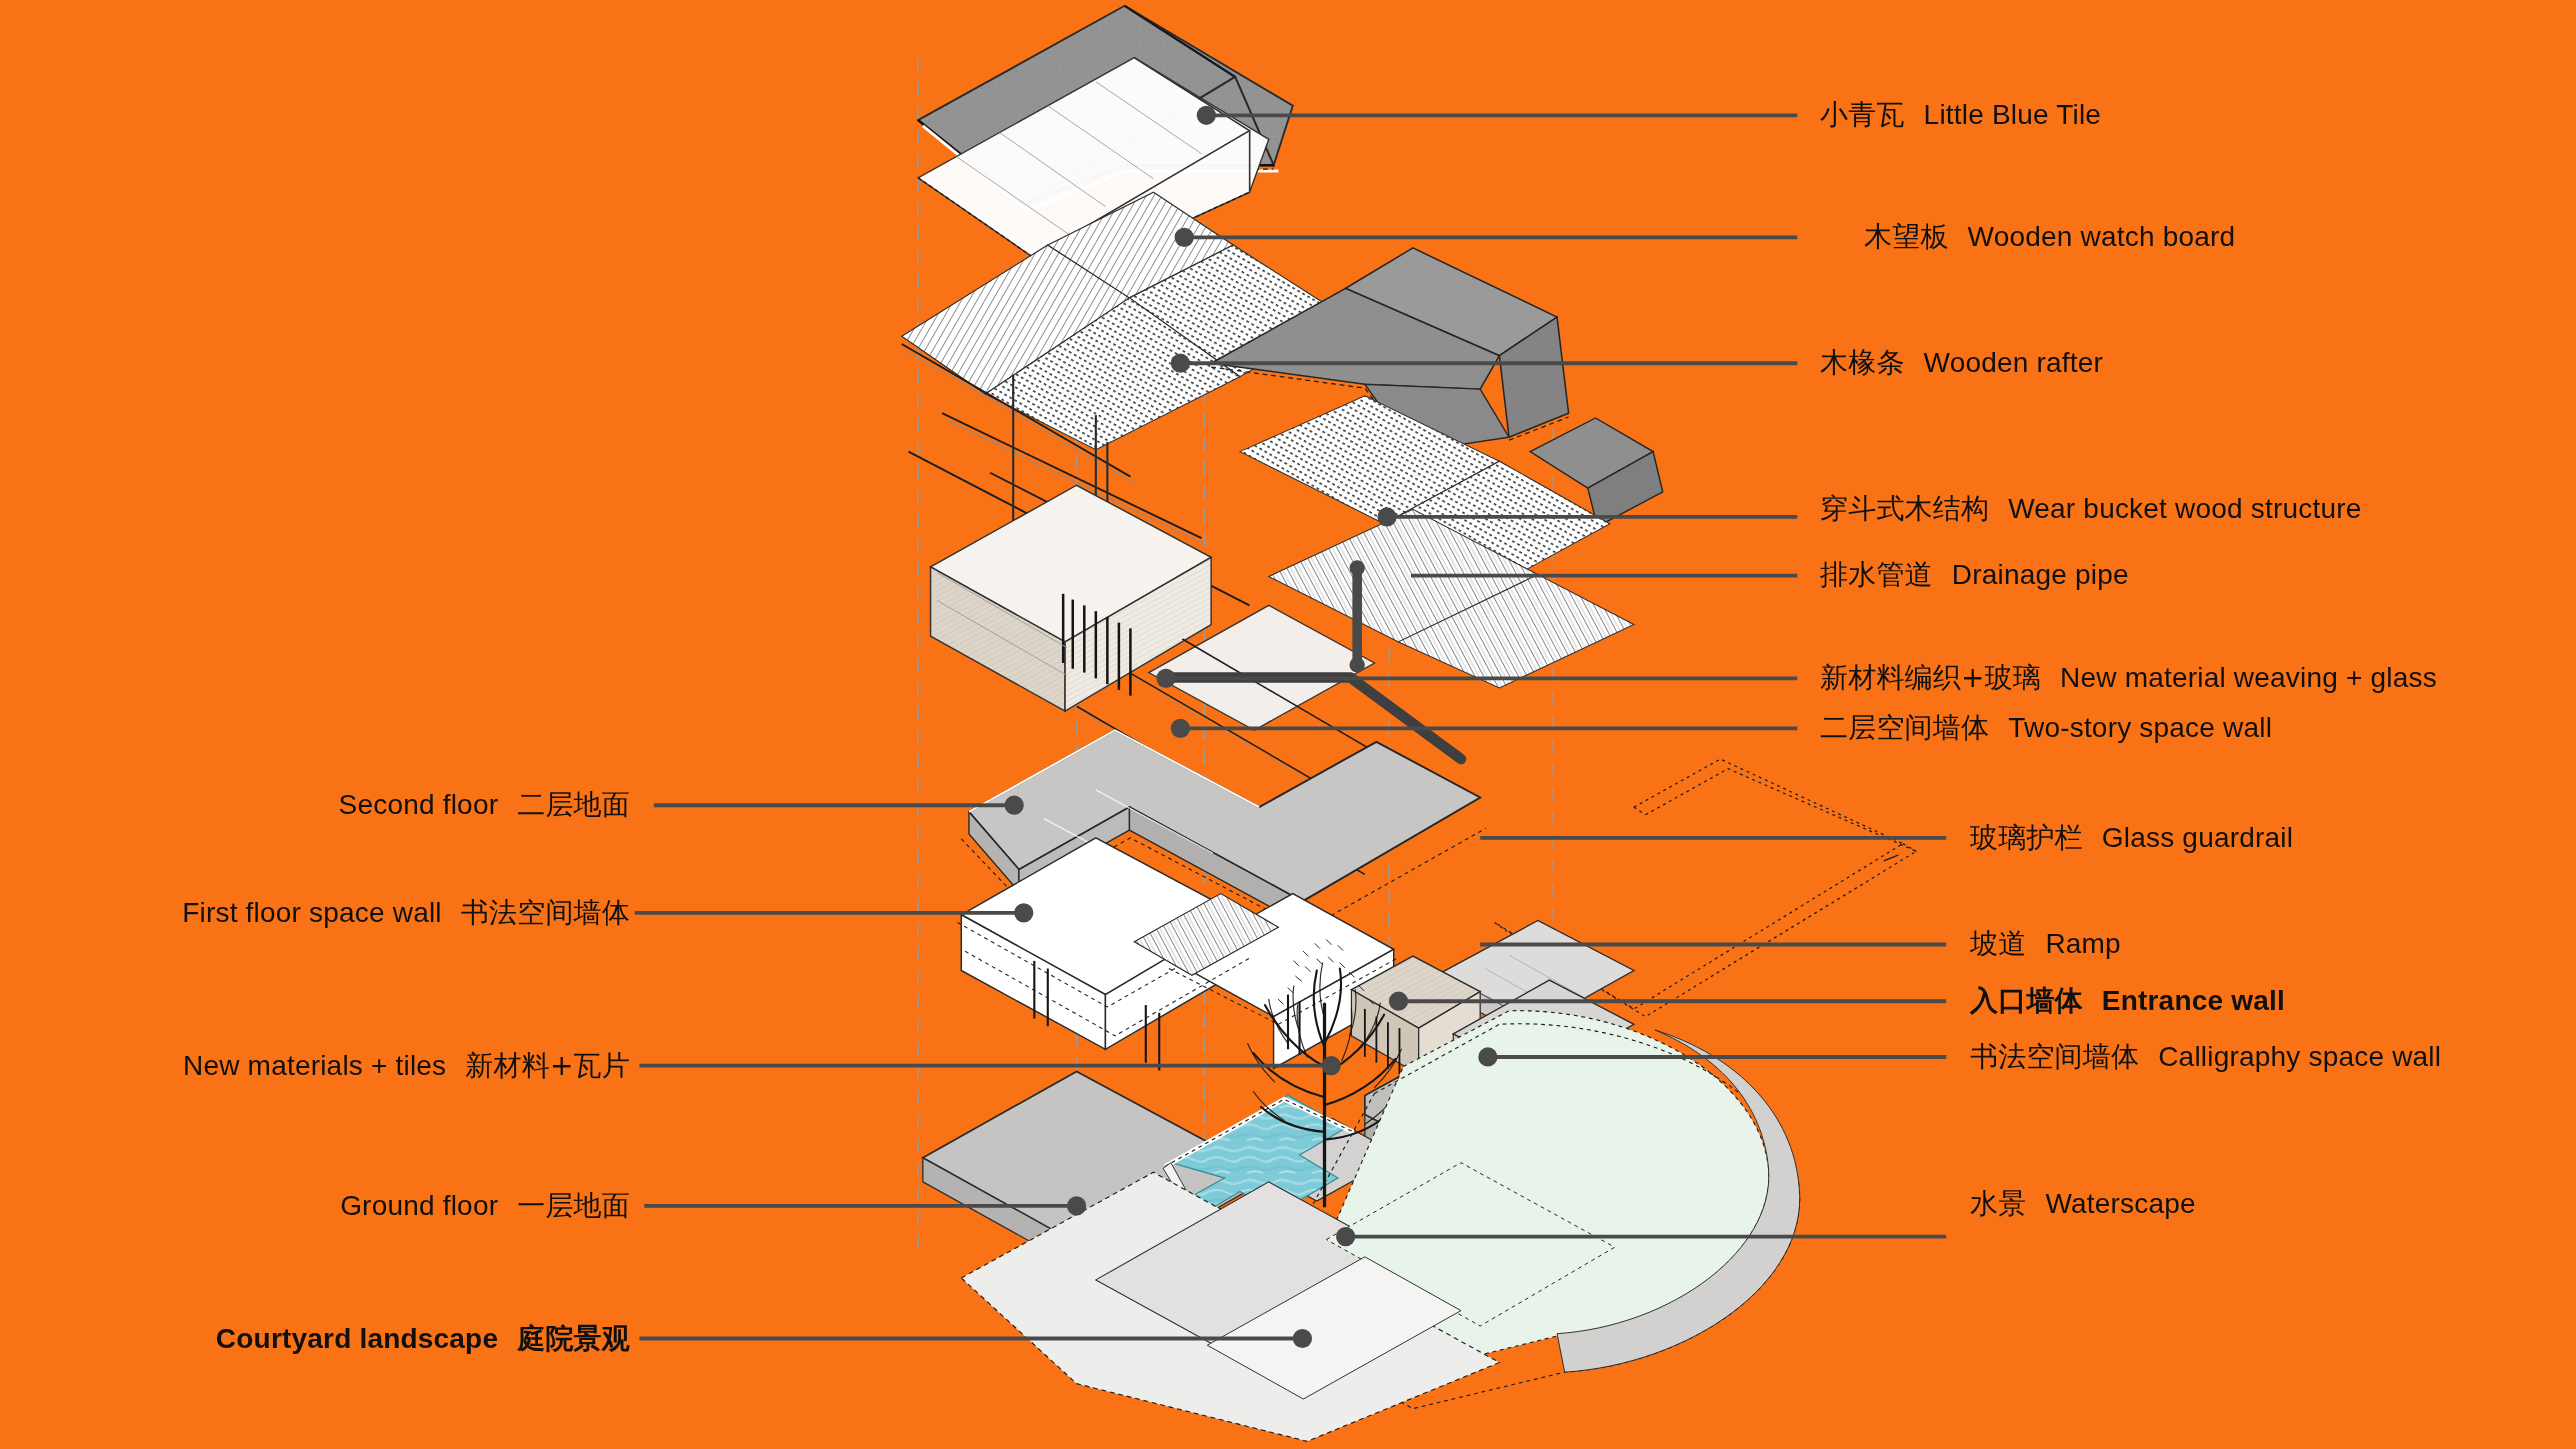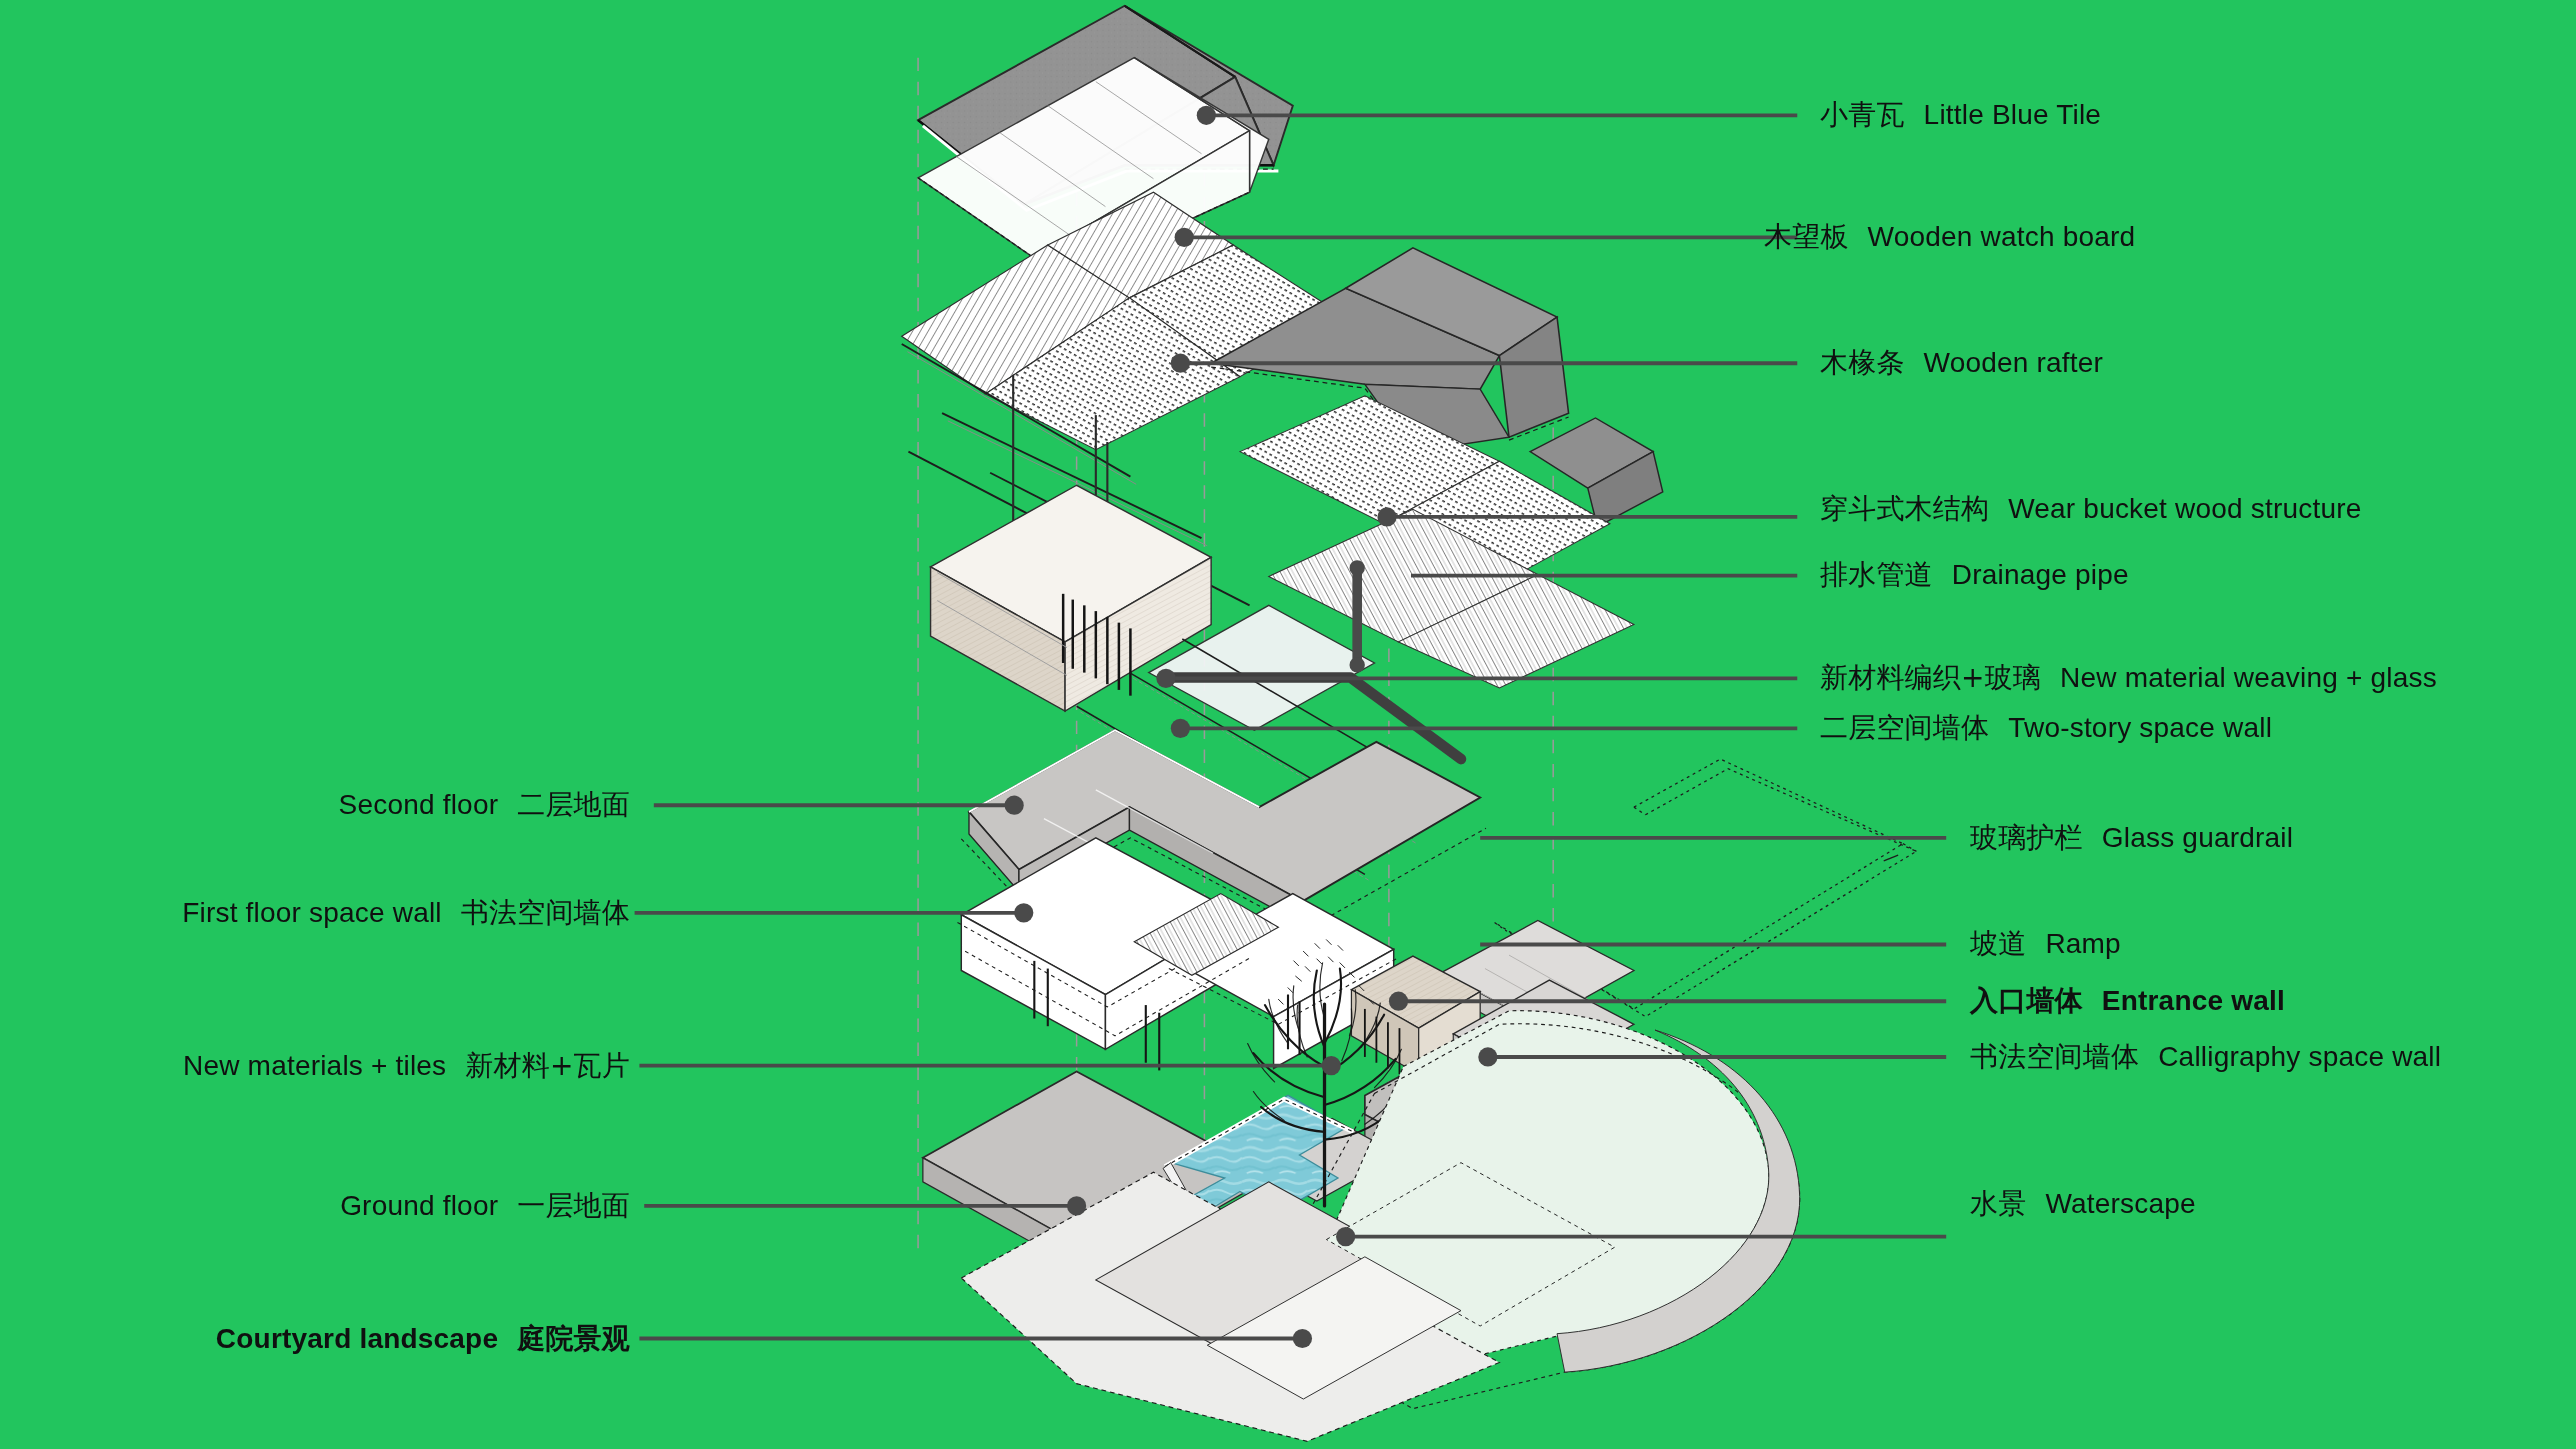--- a/index.html
+++ b/index.html
@@ -2,21 +2,21 @@
 <html><head>
 <meta charset="utf-8">
 <title>Exploded Axonometric Diagram</title>
 <style>
   html,body{margin:0;padding:0;background:#ffffff;}
   body{
     width:2576px;height:1449px;overflow:hidden;
     font-family:"Liberation Sans","DejaVu Sans",sans-serif;
     color:#1a1a1a;
   }
-  #stage{position:relative;width:2576px;height:1449px;background:#22c55e;}
+  #stage{position:relative;width:2576px;height:1449px;background:#f97316;}
 
   
   #drawing{position:absolute;left:0;top:0;width:2576px;height:1449px;}
 
   
   .label{
     position:absolute;
     white-space:nowrap;
     font-size:28px;
     letter-spacing:0.2px;
@@ -382,21 +382,21 @@
         <circle cx="1385" cy="1109" r="10" fill="#4a4a4a"></circle>
         <line x1="670" y1="1255" x2="1120" y2="1255" stroke="#4a4a4a" stroke-width="4"></line>
         <circle cx="1120" cy="1255" r="10" fill="#4a4a4a"></circle>
         <line x1="665" y1="1393" x2="1355" y2="1393" stroke="#4a4a4a" stroke-width="4"></line>
         <circle cx="1355" cy="1393" r="10" fill="#4a4a4a"></circle>
       </g>
 </svg>
 
 <div id="labels">
       <div class="label right" style="left: 1820px; top: 101px;"><span class="cn">小青瓦</span><span class="gap"></span><span class="en">Little Blue Tile</span></div>
-      <div class="label right" style="left: 1764px; top: 223px;"><span class="cn">木望板</span><span class="gap"></span><span class="en">Wooden watch board</span></div>
+      <div class="label right" style="left: 1864px; top: 223px;"><span class="cn">木望板</span><span class="gap"></span><span class="en">Wooden watch board</span></div>
       <div class="label right" style="left: 1820px; top: 349px;"><span class="cn">木椽条</span><span class="gap"></span><span class="en">Wooden rafter</span></div>
       <div class="label right" style="left: 1820px; top: 495px;"><span class="cn">穿斗式木结构</span><span class="gap"></span><span class="en">Wear bucket wood structure</span></div>
       <div class="label right" style="left: 1820px; top: 561px;"><span class="cn">排水管道</span><span class="gap"></span><span class="en">Drainage pipe</span></div>
       <div class="label right" style="left: 1820px; top: 664px; text-align: center;"><span class="cn">新材料编织+玻璃</span><span class="gap"></span><span class="en">New material weaving + glass</span></div>
       <div class="label right" style="left: 1820px; top: 714px;"><span class="cn">二层空间墙体</span><span class="gap"></span><span class="en">Two-story space wall</span></div>
       <div class="label right" style="left: 1970px; top: 824px;"><span class="cn">玻璃护栏</span><span class="gap"></span><span class="en">Glass guardrail</span></div>
       <div class="label right" style="left: 1970px; top: 930px;"><span class="cn">坡道</span><span class="gap"></span><span class="en">Ramp</span></div>
       <div class="label right" style="left: 1970px; top: 987px; font-weight: bold;"><span class="cn">入口墙体</span><span class="gap"></span><span class="en">Entrance wall</span></div>
       <div class="label right" style="left: 1970px; top: 1043px;"><span class="cn">书法空间墙体</span><span class="gap"></span><span class="en">Calligraphy space wall</span></div>
       <div class="label right" style="left: 1970px; top: 1190px;"><span class="cn">水景</span><span class="gap"></span><span class="en">Waterscape</span></div>

